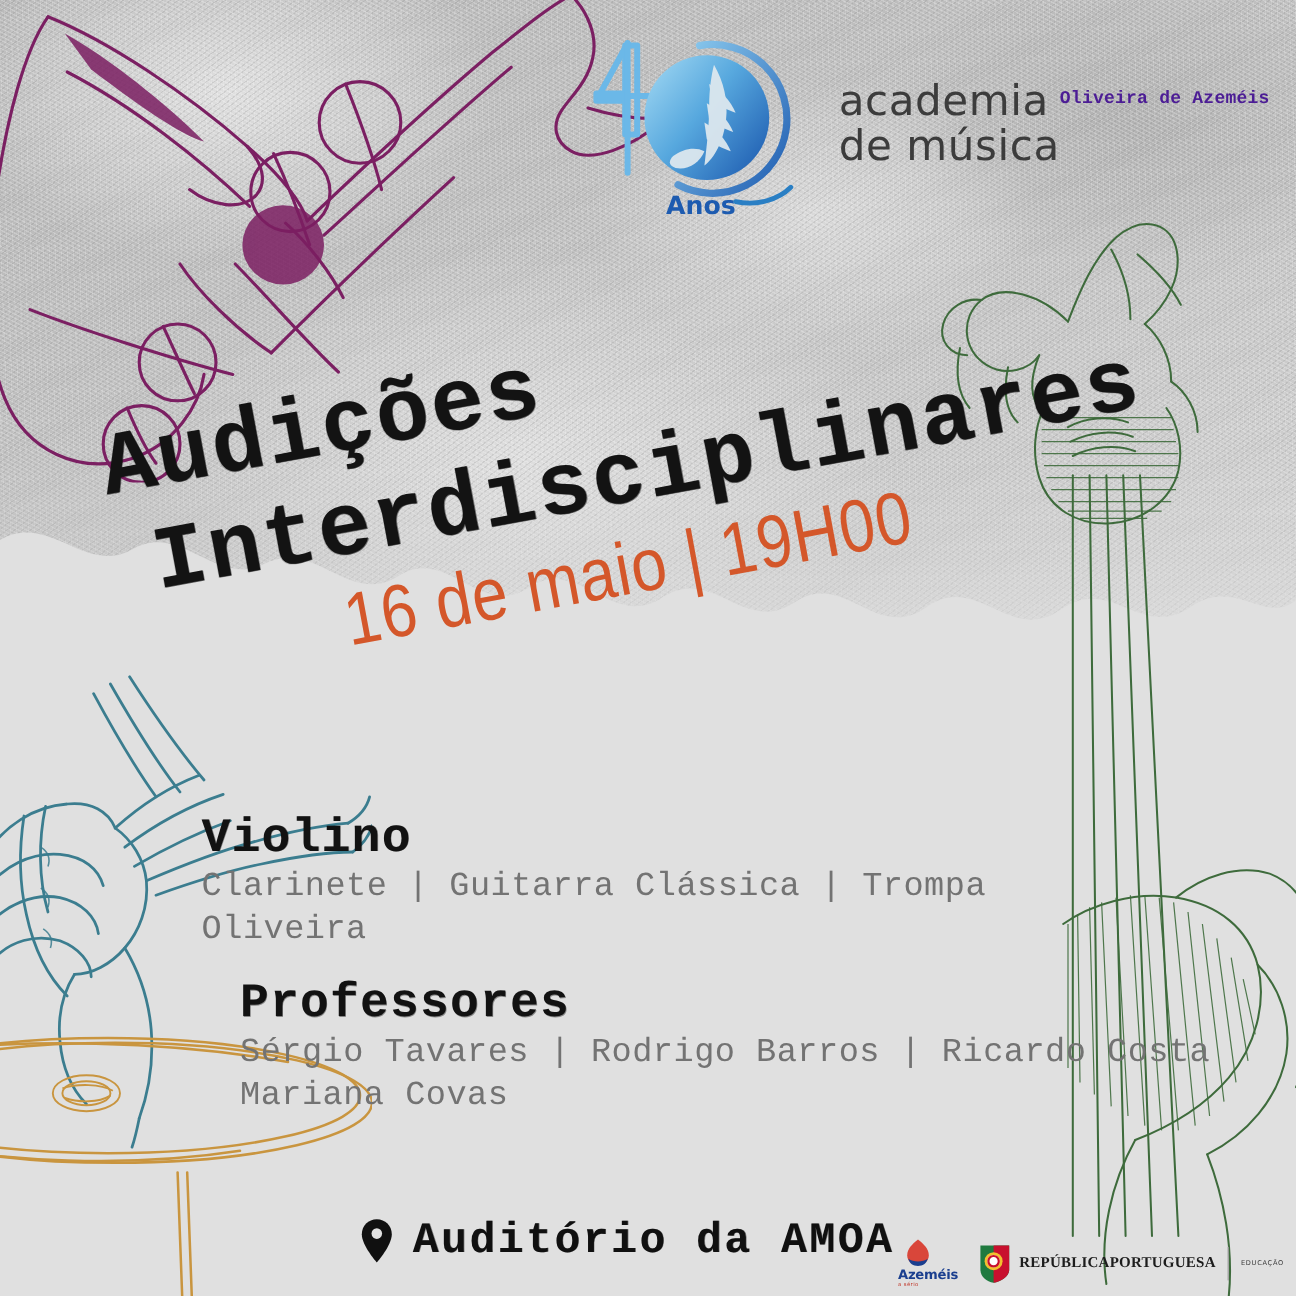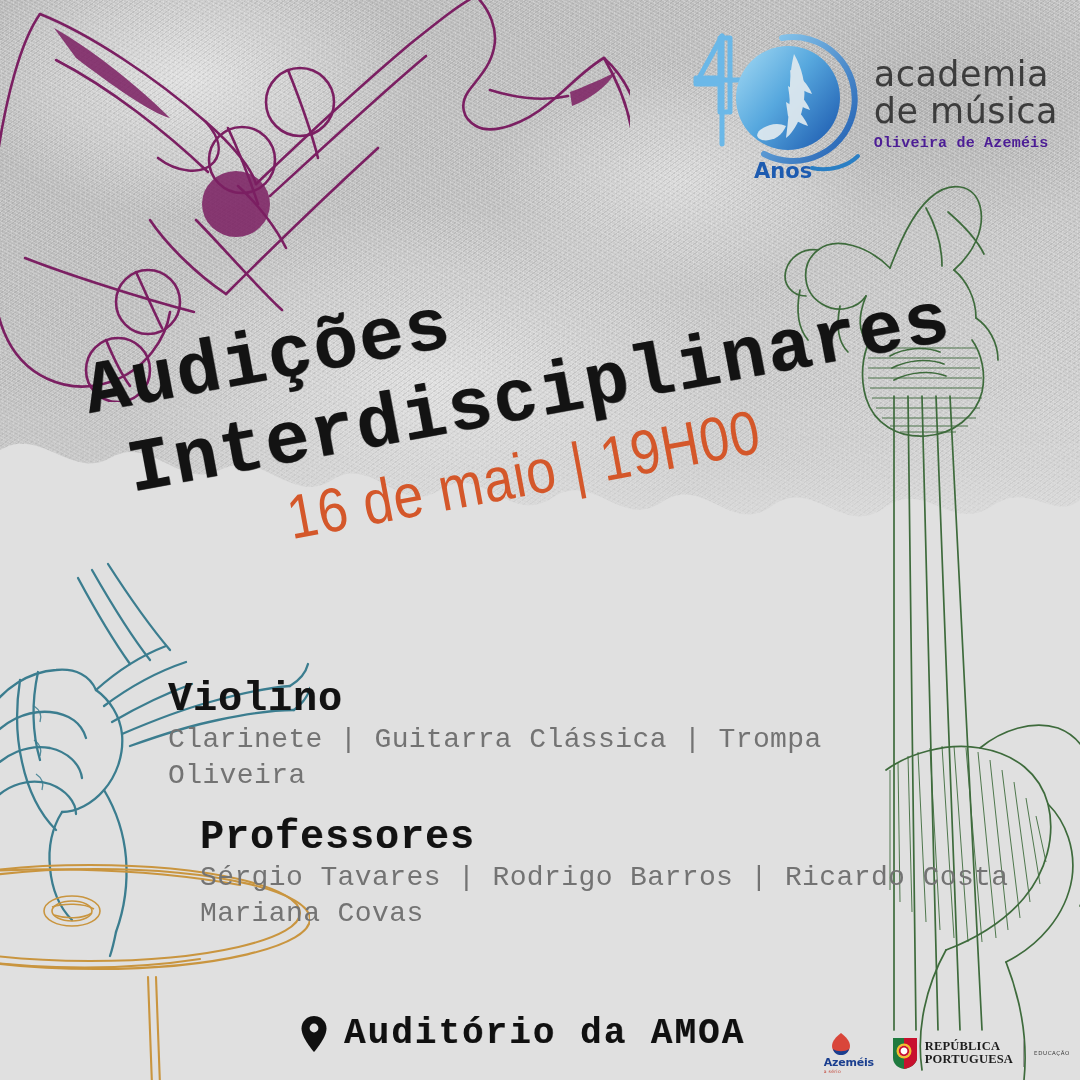--- a/index.html
+++ b/index.html
@@ -52,21 +52,21 @@
   
   .art{position:absolute;pointer-events:none;}
   #sax-art{left:-30px;top:-18px;width:660px;height:420px;}
   #cello-art{left:740px;top:150px;width:360px;height:940px;}
   #bow-art{left:-20px;top:560px;width:330px;height:400px;}
   #cymbal-art{left:-40px;top:855px;width:350px;height:235px;}
 
   
   .logo-block{position:absolute;right:22px;top:26px;display:flex;align-items:center;gap:4px;}
   .logo-mark{position:relative;width:180px;height:165px;text-decoration:underline;}
-  .logo-text{display:flex;flex-direction:column;line-height:1;padding-bottom:10px;}
+  .logo-text{display:flex;flex-direction:row;line-height:1;padding-bottom:10px;margin-left:24px;}
   .logo-name{
     font-family:"DejaVu Sans", sans-serif;
     font-size:35px;color:#3c3c3c;letter-spacing:.5px;font-weight:400;
   }
   .logo-name .l2{display:block;margin-top:2px;}
   .logo-sub{
     font-family:Liberation Mono, monospace;
     font-size:15px;color:#4c1d95;font-weight:700;margin-top:7px;letter-spacing:.2px;
   }
 
@@ -117,21 +117,21 @@
 
   
   .footer-logos{position:absolute;right:10px;bottom:6px;display:flex;align-items:center;gap:13px;}
   .azemeis{display:flex;flex-direction:column;width:54px;}
   .az-word{
     font-family:"DejaVu Sans", sans-serif;font-size:11px;font-weight:700;
     color:#1b3f8f;letter-spacing:-.2px;line-height:1;margin-top:1px;
   }
   .az-sub{font-family:"DejaVu Sans", sans-serif;font-size:4.5px;color:#c0392b;letter-spacing:.3px;margin-top:1px;}
   .rep{display:flex;align-items:center;gap:6px;}
-  .rep-words{display:flex;flex-direction:column;line-height:1.06;}
+  .rep-words{display:flex;flex-direction:row;line-height:1.06;}
   .rep-words span{
     font-family:"Liberation Serif", serif;font-weight:700;font-size:12.5px;
     color:#1d1d1d;letter-spacing:.2px;
   }
   .rep-div{width:1px;height:28px;background:#9a9a9a;margin:0 4px;}
   .rep-tag{font-family:"DejaVu Sans", sans-serif;font-size:5.5px;color:#3a3a3a;letter-spacing:.6px;}
 </style>
 </head>
 <body>
 

